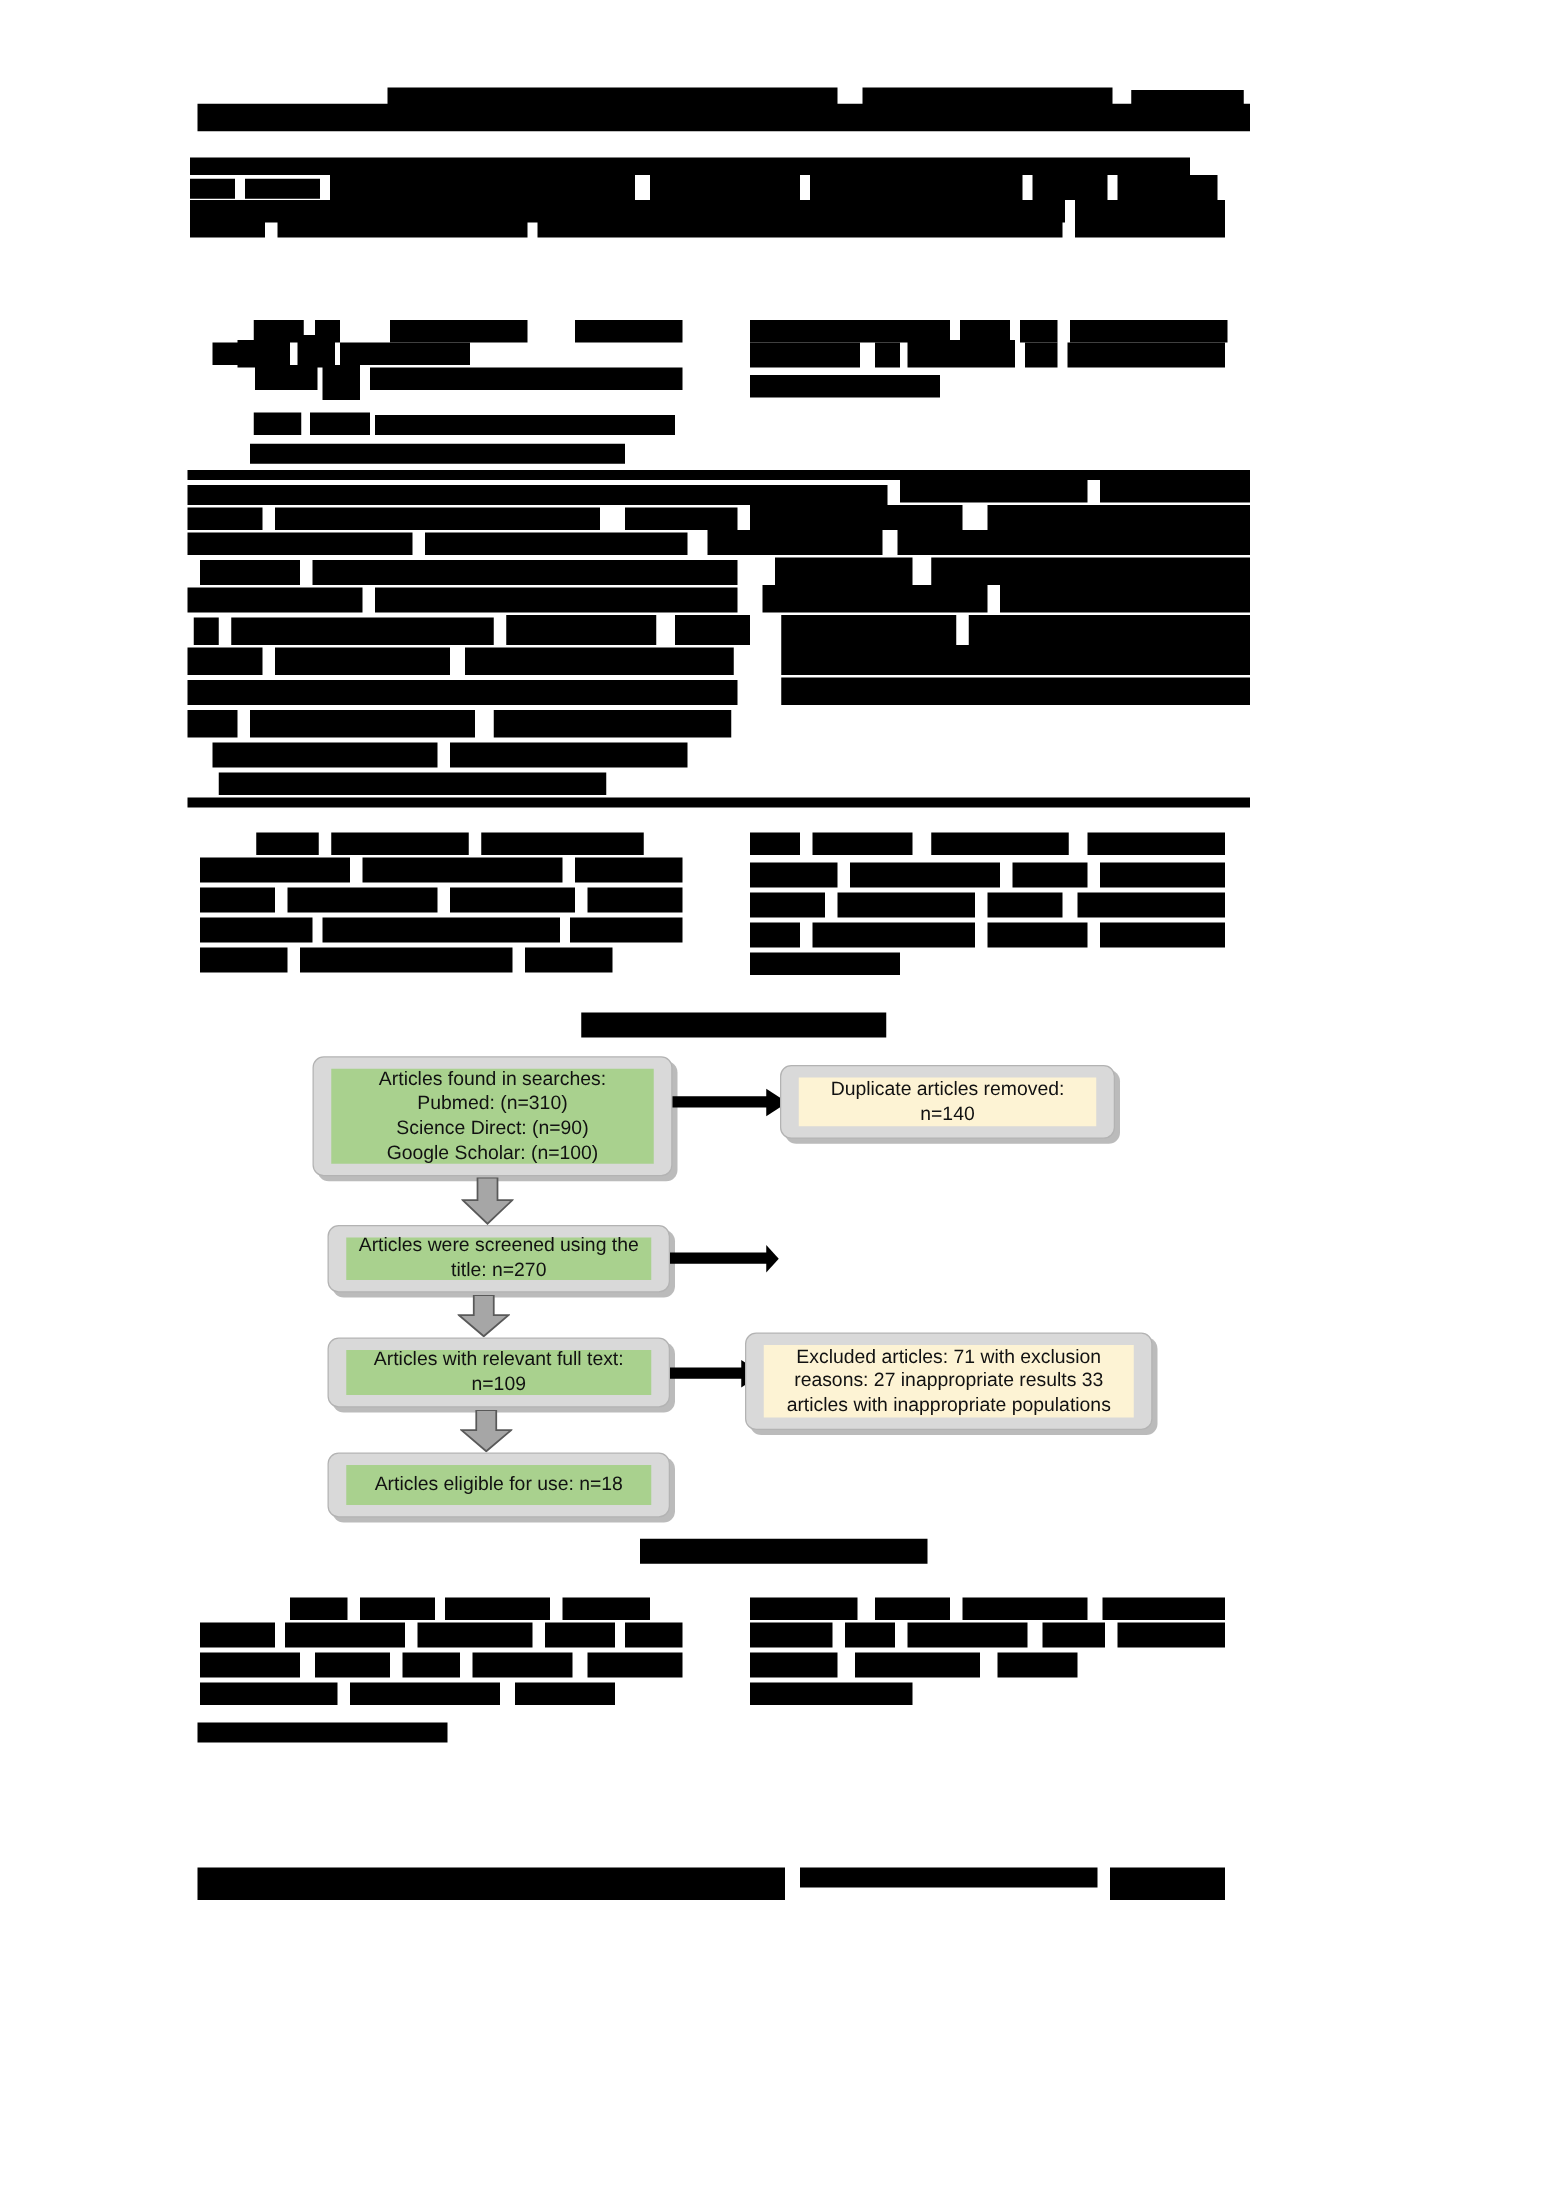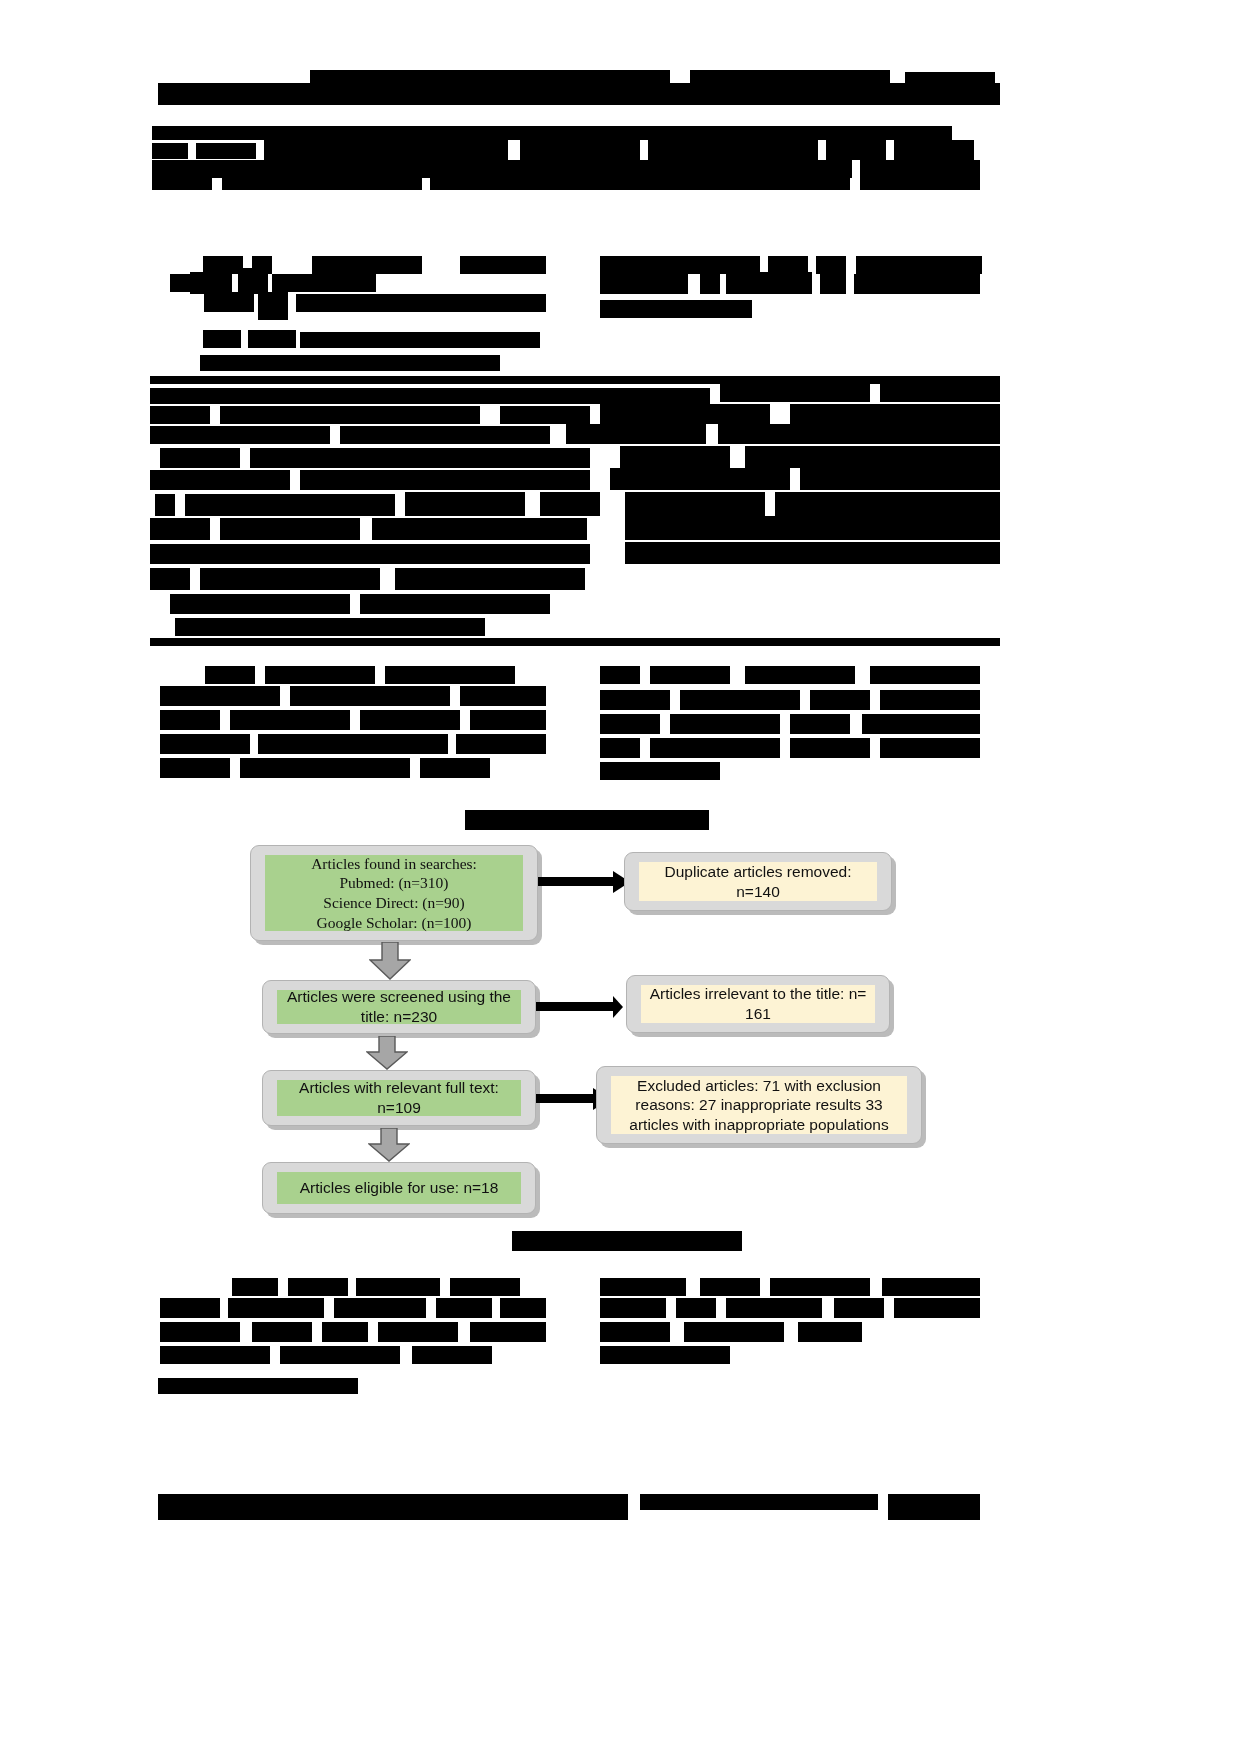--- a/index.html
+++ b/index.html
@@ -234,47 +234,44 @@
     <div class="rline" style="left:790px;top:738px;width:80px;height:20px;"></div>
     <div class="rline" style="left:880px;top:738px;width:100px;height:20px;"></div>
     <div class="rline" style="left:600px;top:762px;width:120px;height:18px;"></div>
   </div>
 
   <div class="caption" style="left:465px;top:810px;width:244px;height:20px;"></div>
 
   <div id="flowchart">
 
     <div class="node green" style="left:250px;top:845px;width:288px;height:96px;">
-      <div class="inner" style="white-space:pre-line;font-family:Liberation Serif, serif;">Articles found in searches:
+      <div class="inner" style="white-space:pre-line;">Articles found in searches:
 Pubmed: (n=310)
 Science Direct: (n=90)
 Google Scholar: (n=100)</div>
     </div>
 
     <div class="arrow-h" style="left:538px;top:877px;width:76px;"></div>
 
     <div class="node cream" style="left:624px;top:852px;width:268px;height:59px;">
       <div class="inner">Duplicate articles removed: n=140</div>
     </div>
 
     <div class="arrow-down" style="left:369px;top:942px;width:42px;height:38px;">
       <svg width="42" height="38" viewBox="0 0 42 38">
         <polygon points="13,0 29,0 29,18 41,18 21,37 1,18 13,18" fill="#a6a6a6" stroke="#595959" stroke-width="1.4"></polygon>
       </svg>
     </div>
 
     <div class="node green" style="left:262px;top:980px;width:274px;height:54px;">
-      <div class="inner">Articles were screened using the title: n=230</div>
+      <div class="inner">Articles were screened using the title: n=270</div>
     </div>
 
     <div class="arrow-h blunt" style="left:536px;top:1002px;width:78px;"></div>
 
-    <div class="node cream" style="left:626px;top:975px;width:264px;height:58px;">
-      <div class="inner">Articles irrelevant to the title: n= 161</div>
-    </div>
 
     <div class="arrow-down" style="left:366px;top:1036px;width:42px;height:34px;">
       <svg width="42" height="34" viewBox="0 0 42 34">
         <polygon points="13,0 29,0 29,16 41,16 21,33 1,16 13,16" fill="#a6a6a6" stroke="#595959" stroke-width="1.4"></polygon>
       </svg>
     </div>
 
     <div class="node green" style="left:262px;top:1070px;width:274px;height:56px;">
       <div class="inner">Articles with relevant full text: n=109</div>
     </div>

